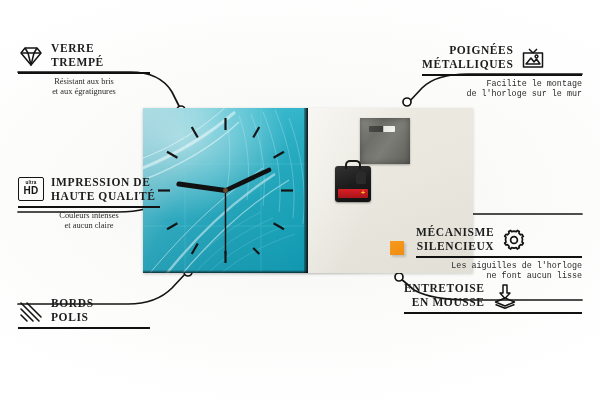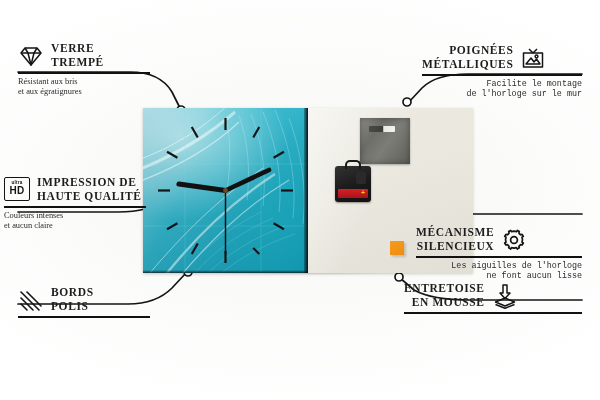--- a/index.html
+++ b/index.html
@@ -37,20 +37,21 @@
     white-space:pre-line;
   }
   .feat.right .title { text-align:right; }
   .feat .rule { height:1.6px; background:#111; margin:3px 0 3px; }
   .feat .desc {
     font-family:"Liberation Serif", serif;
     font-size:8.4px;
     color:#2a2a2a;
     line-height:10.6px;
     white-space:pre-line;
+    text-align:center;
   }
   .feat.right .desc { text-align:right;font-family:Liberation Mono, monospace; }
 
   .icon { width:26px; height:26px; flex:0 0 26px; display:block; }
   .icon svg { display:block; width:26px; height:26px; }
 
   
   .hd-badge {
     width:26px; height:24px; border:1.7px solid #141414; border-radius:2px;
     display:flex; flex-direction:column; align-items:center; justify-content:center;
@@ -275,37 +276,37 @@
           </svg>
       </span>
       <span class="title">VERRE
 TREMPÉ</span>
     </div>
     <div class="rule"></div>
     <div class="desc">Résistant aux bris
 et aux égratignures</div>
   </div>
 
-  <div class="feat left" style="left:4px; top:176px; width:142px;">
+  <div class="feat left" style="left:18px; top:176px; width:142px;">
     <div class="hrow">
       <span class="icon">
         <span class="hd-badge">
           <span class="u">ultra</span>
           <span class="h">HD</span>
         </span>
       </span>
       <span class="title">IMPRESSION DE
 HAUTE QUALITÉ</span>
     </div>
     <div class="rule"></div>
     <div class="desc">Couleurs intenses
 et aucun claire</div>
   </div>
 
-  <div class="feat left" style="left:18px; top:286px; width:132px;">
+  <div class="feat left" style="left:18px; top:297px; width:132px;">
     <div class="hrow">
       <span class="icon">
         <svg viewBox="0 0 26 26">
             <g stroke="#141414" stroke-width="1.6" stroke-linecap="round">
           <line x1="3" y1="5" x2="21" y2="23"></line>
           <line x1="3" y1="11" x2="15" y2="23"></line>
           <line x1="3" y1="17" x2="9" y2="23"></line>
           <line x1="9" y1="5" x2="23" y2="19"></line>
         </g>
           </svg>

